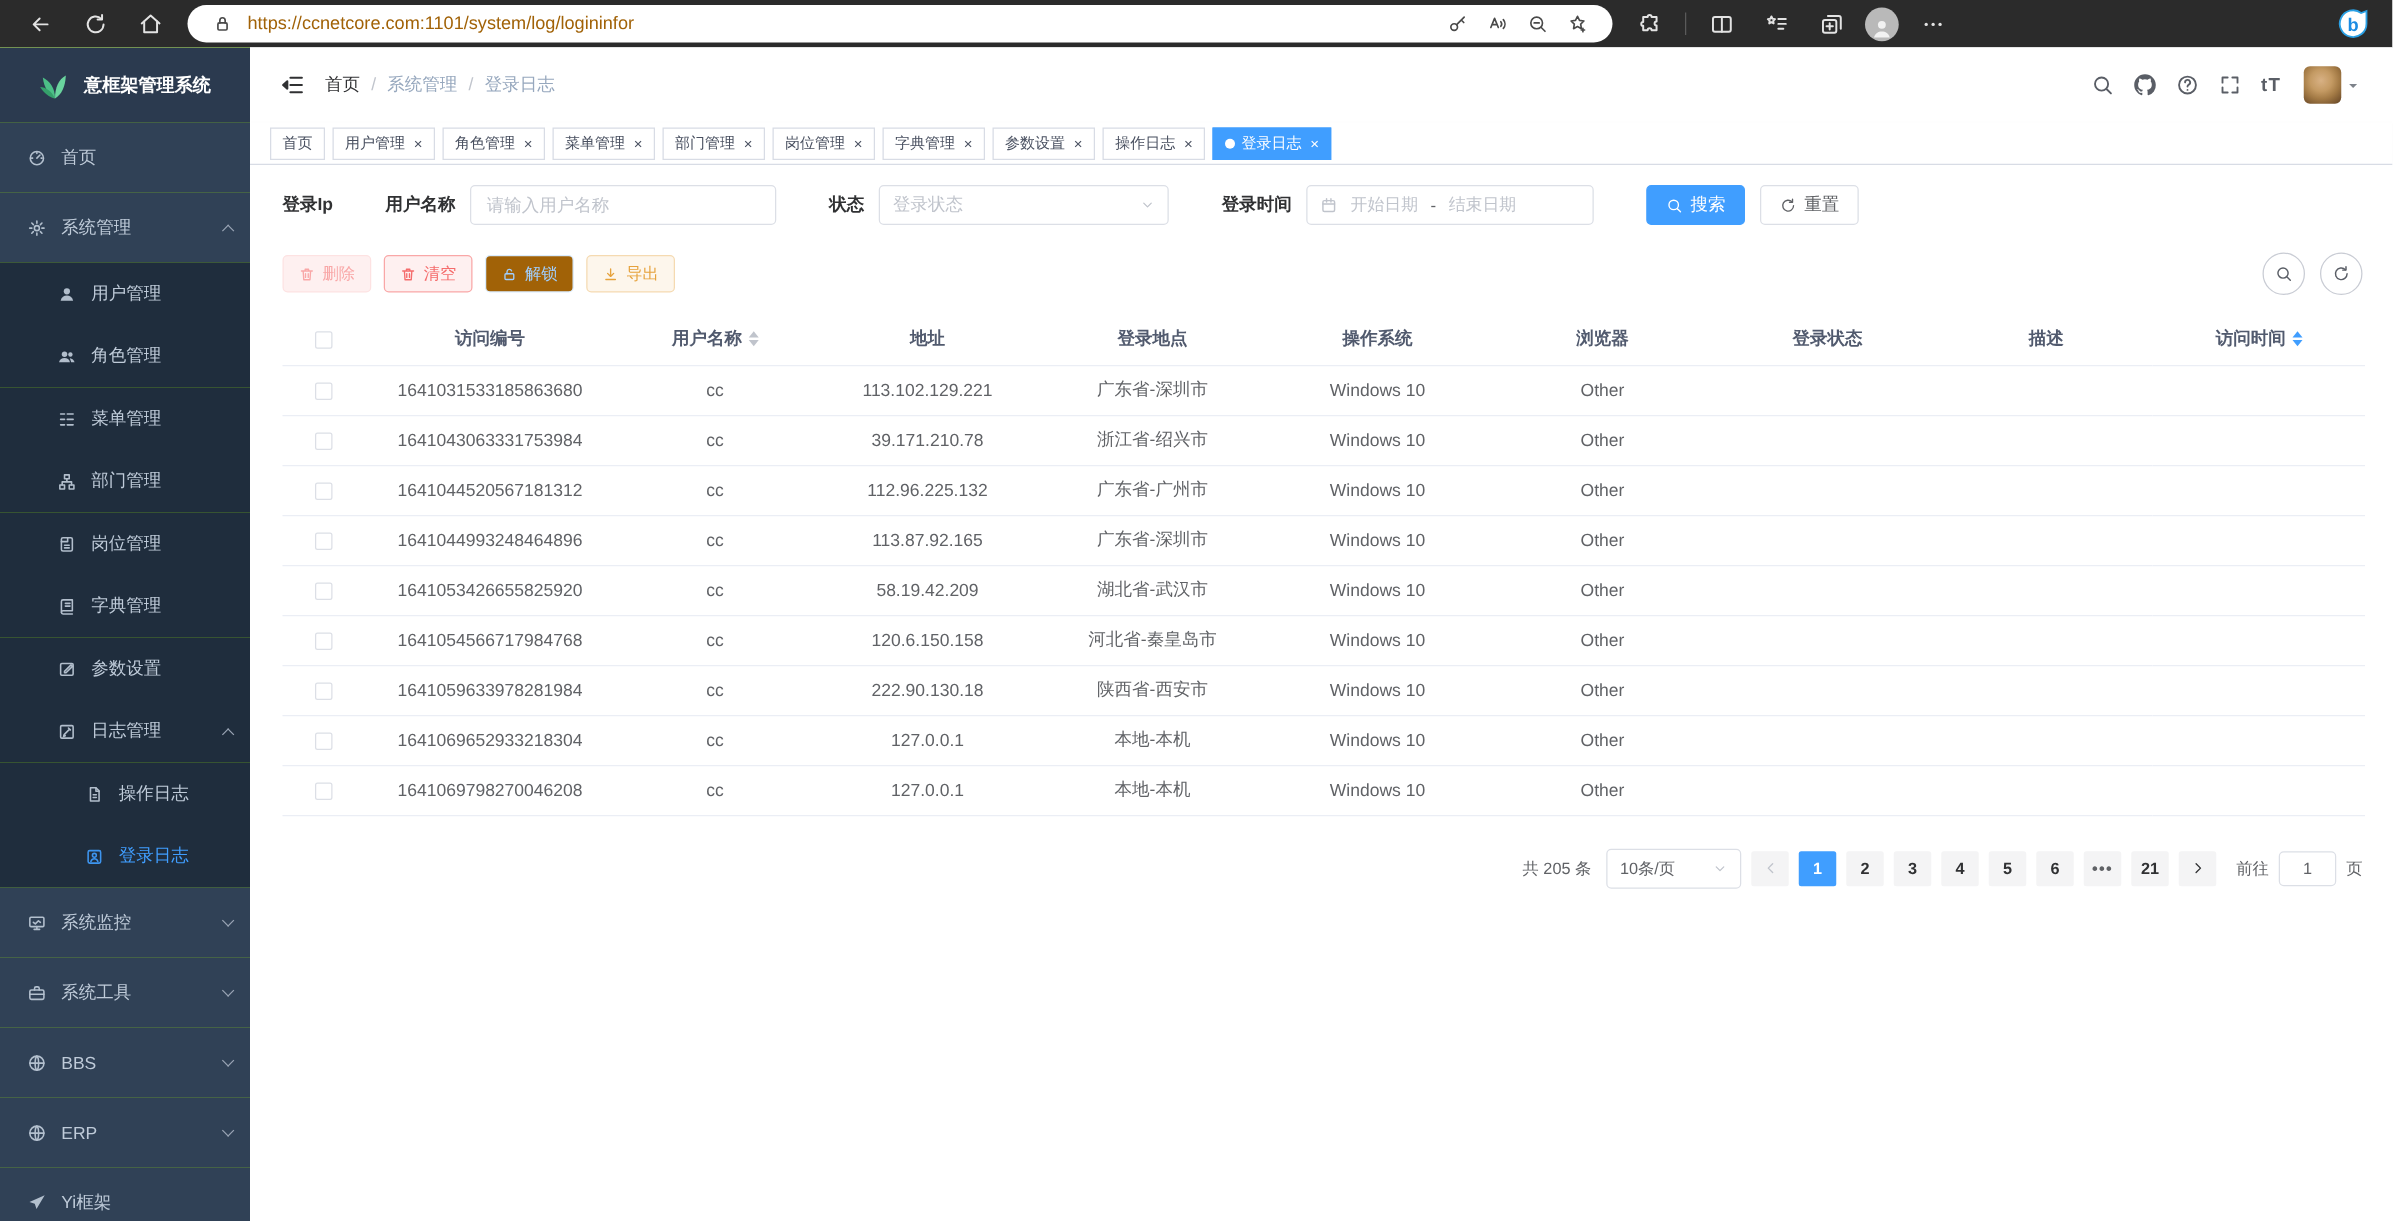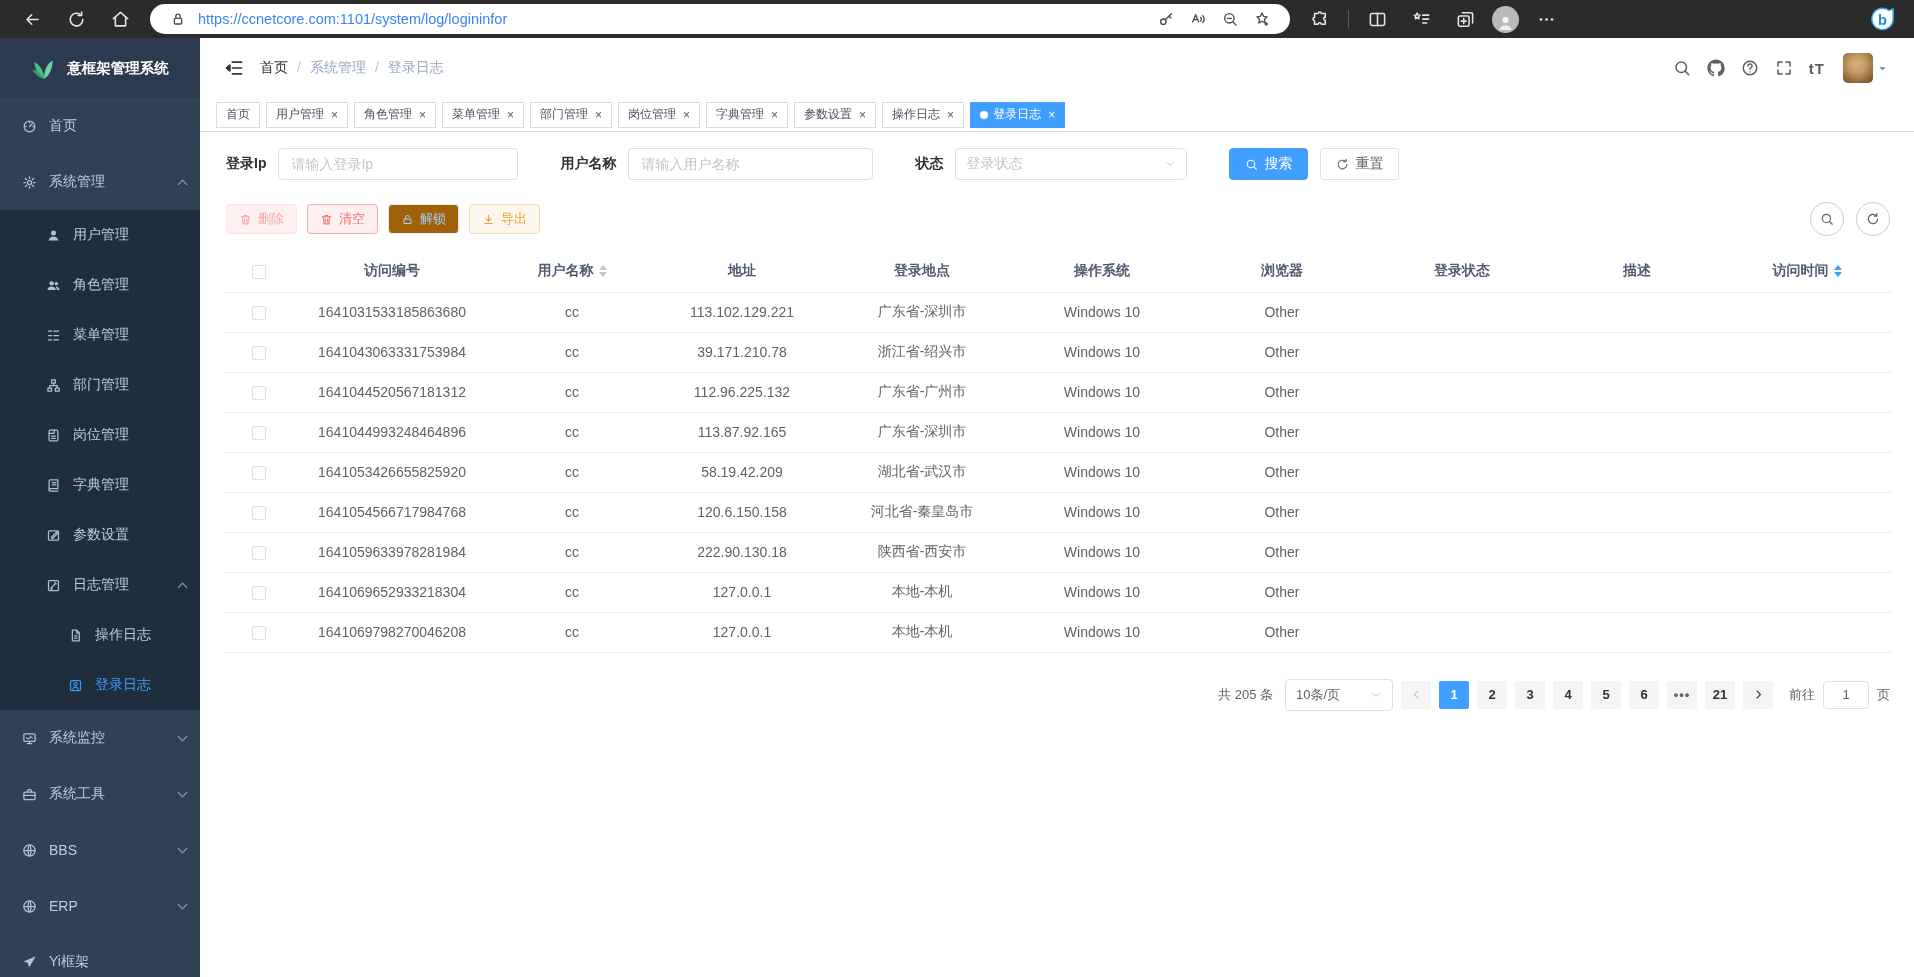--- a/index.html
+++ b/index.html
@@ -7,21 +7,21 @@
   body{font-family:"Liberation Sans","DejaVu Sans",sans-serif;background:#fff;font-size:14px;}
   .spacer{flex:1;}
 
   
   .browser-bar{height:38px;background:#2b2b2b;display:flex;align-items:center;padding:0 10px;}
   .bicon{width:34px;height:32px;display:flex;align-items:center;justify-content:center;color:#e3e3e3;border-radius:6px;cursor:pointer;flex:0 0 auto;margin:0 5px;}
   .bicon svg{width:19px;height:19px;}
   .url-pill{width:1140px;height:30px;background:#fff;border-radius:15px;display:flex;align-items:center;padding:0 12px;margin:0 8px;flex:0 0 auto;}
   .picon{display:flex;align-items:center;justify-content:center;color:#4a4a4a;cursor:pointer;margin:0 8px;}
   .picon svg{width:16px;height:16px;}
-  .url-text{color:#3b82f6;font-size:14.5px;margin-left:4px;white-space:nowrap;}
+  .url-text{color:#a16207;font-size:14.5px;margin-left:4px;white-space:nowrap;}
   .pill-right{margin-left:auto;display:flex;align-items:center;}
   .bar-divider{width:1px;height:18px;background:#5a5a5a;margin:0 6px;}
   .bavatar{width:27px;height:27px;border-radius:50%;background:#b9b9b9;overflow:hidden;display:flex;align-items:flex-end;justify-content:center;padding:0;}
   .bavatar svg{width:21px;height:21px;}
   .bing svg{width:27px;height:27px;}
 
   
   .app{display:flex;height:939px;}
   .sidebar{width:200px;background:#84cc16;color:#bfcbd9;flex:0 0 auto;overflow:hidden;}
   .logo{height:60px;display:flex;align-items:center;justify-content:center;gap:10px;color:#fff;font-weight:bold;font-size:14.5px;background:#2b3a4f;}
@@ -545,35 +545,48 @@
           <span class="x">×</span>
         </span>
 
     </div>
 
     <div class="content">
 
       <div class="filters">
         <div class="fgroup">
           <span class="flabel">登录Ip</span>
-          <input class="inp" style="width: 240px;" placeholder="请输入登录Ip">
         </div>
         <div class="fgroup">
           <span class="flabel">用户名称</span>
           <input class="inp" style="width: 245px;" placeholder="请输入用户名称">
         </div>
         <div class="fgroup">
           <span class="flabel">状态</span>
           <div class="select" style="width:232px">
             <span class="ph">登录状态</span>
             <span class="sel-caret">
                 <svg viewBox="0 0 24 24" fill="none" stroke="currentColor" stroke-width="2" stroke-linecap="round" stroke-linejoin="round">
                   <path d="M6 9l6 6 6-6"></path>
                 </svg>
               </span>
+          </div>
+        </div>
+        <div class="fgroup">
+          <span class="flabel">登录时间</span>
+          <div class="daterange">
+            <span class="dicon">
+                <svg viewBox="0 0 24 24" fill="none" stroke="currentColor" stroke-width="2" stroke-linecap="round" stroke-linejoin="round">
+                  <rect x="4" y="6" width="16" height="15" rx="2"></rect>
+                  <path d="M4 10.5h16M9 3.5V8M15 3.5V8"></path>
+                </svg>
+              </span>
+            <span class="ph">开始日期</span>
+            <span class="dsep">-</span>
+            <span class="ph">结束日期</span>
           </div>
         </div>
         <button class="btn btn-search">
           <span class="bi">
               <svg viewBox="0 0 24 24" fill="none" stroke="currentColor" stroke-width="2" stroke-linecap="round" stroke-linejoin="round">
                 <circle cx="11" cy="11" r="7"></circle>
                 <path d="M16.5 16.5L21 21"></path>
               </svg>
             </span>
           <span>搜索</span>

